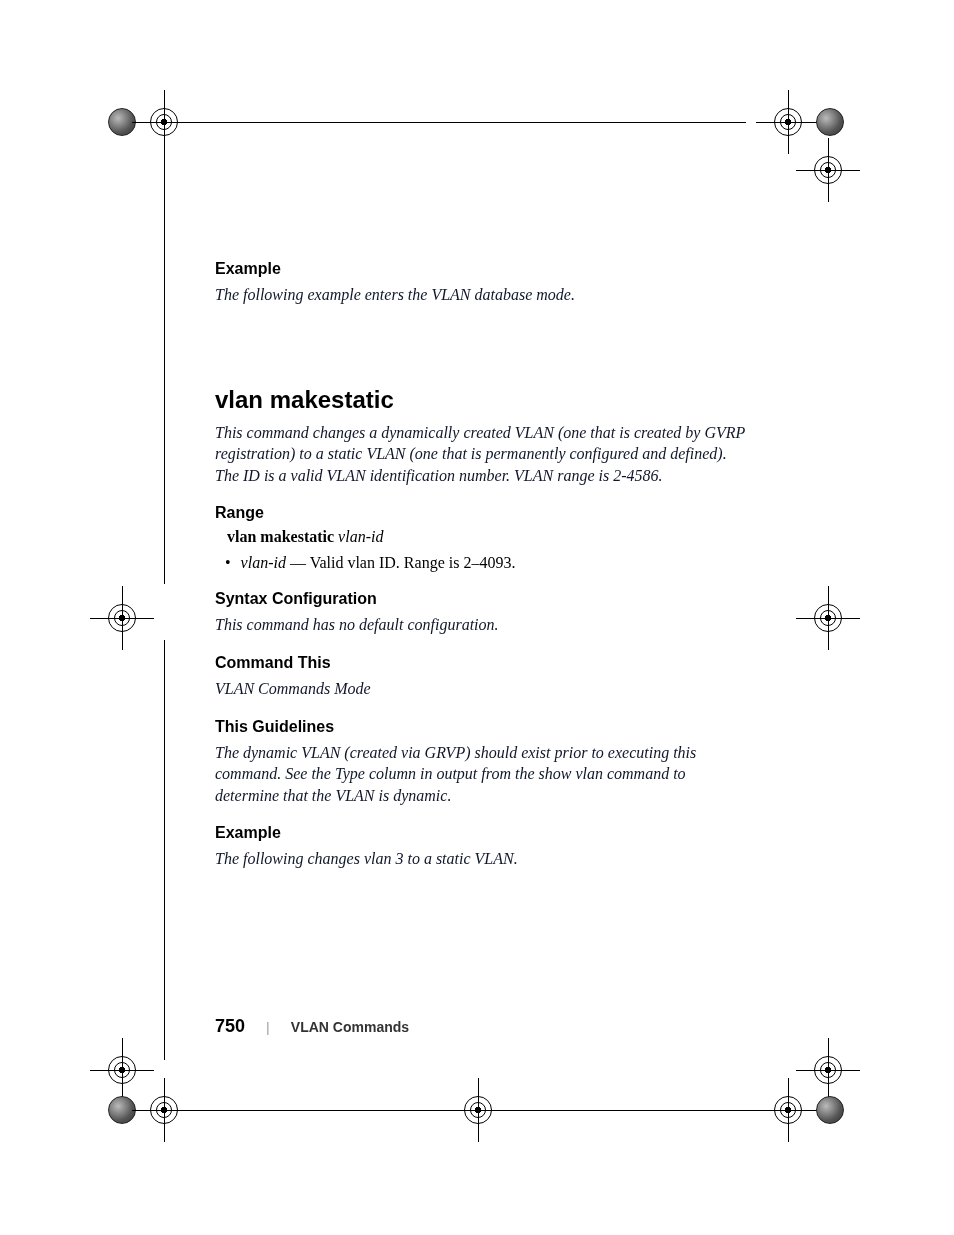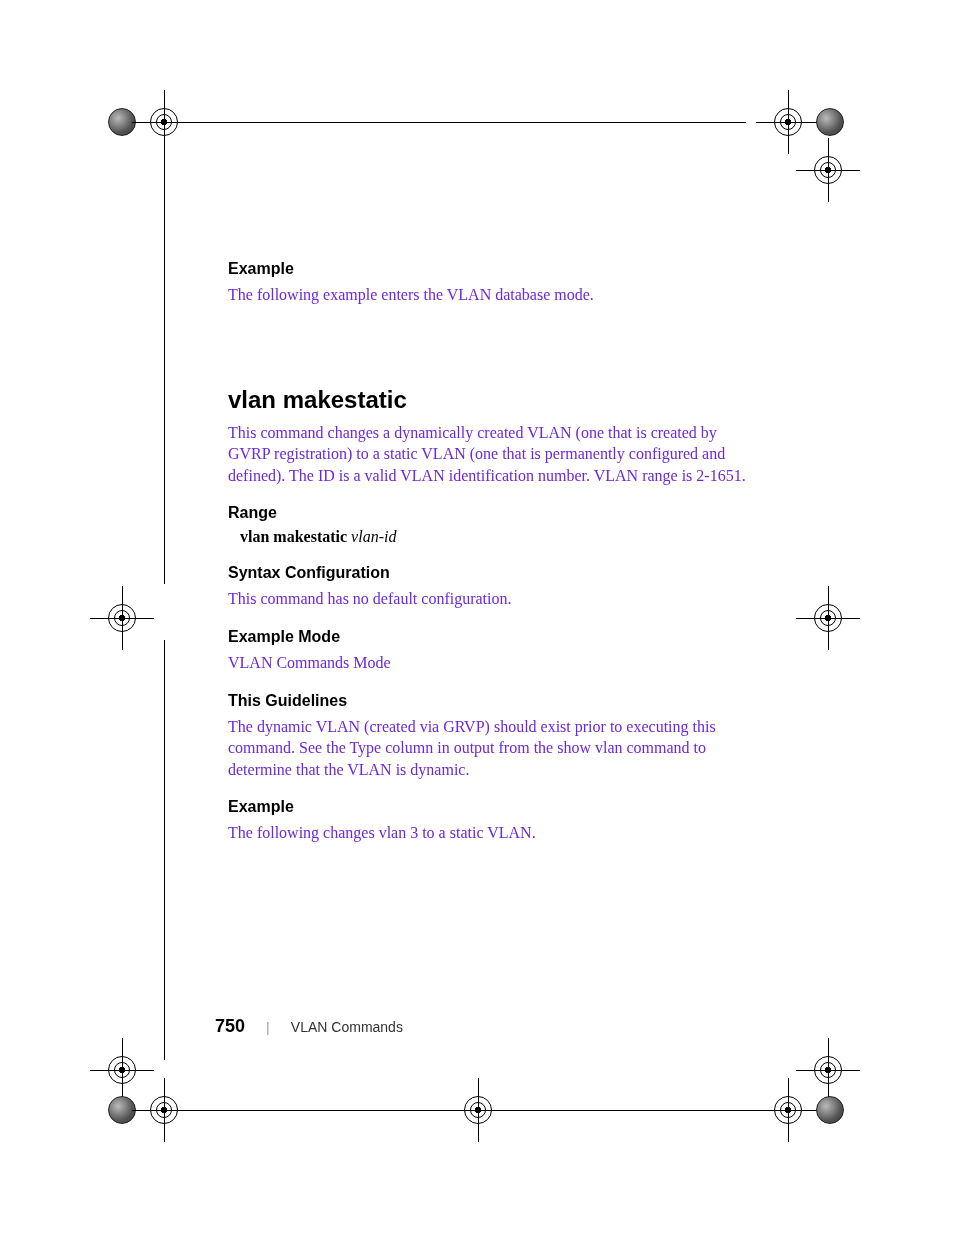--- a/index.html
+++ b/index.html
@@ -10,36 +10,37 @@
     body {
       width: 954px;
       height: 1235px;
       background: #fff;
       font-family: Georgia, 'Times New Roman', serif;
       position: relative;
       color: #000;
     }
     .content {
       position: absolute;
-      left: 228px;
+      left: 215px;
       top: 260px;
       width: 530px;
     }
     .section-heading {
       font-family: Arial, Helvetica, sans-serif;
       font-weight: bold;
       font-size: 16px;
       margin-bottom: 6px;
       color: #000;
     }
     .body-text {
       font-size: 16px;
       line-height: 1.35;
       margin-bottom: 8px;
-      color: #6d28d9;
+      color: #0f172a;
+      font-style: italic;
     }
     .command-title {
       font-family: Arial, Helvetica, sans-serif;
       font-weight: bold;
       font-size: 24px;
       margin-top: 80px;
       margin-bottom: 8px;
     }
     .syntax-line {
       font-size: 16px;
@@ -77,20 +78,21 @@
       font-size: 18px;
     }
     .footer .sep {
       margin: 0 18px;
       color: #666;
     }
     .footer .chapter {
       font-family: Arial, Helvetica, sans-serif;
       font-size: 14px;
       color: #333;
+      font-weight: bold;
     }
     
     .regmark {
       position: absolute;
       width: 44px;
       height: 44px;
     }
     .regmark .circ {
       position: absolute;
       width: 28px;
@@ -221,37 +223,40 @@
   <div class="vline" style="top:-10px; height:64px;"></div>
 </div>
 <div class="ball" style="left:816px; top:1096px;"></div>
 
 <div class="content">
 
   <div class="section-heading">Example</div>
   <div class="body-text">The following example enters the VLAN database mode.</div>
 
   <div class="command-title">vlan makestatic</div>
-  <div class="body-text">This command changes a dynamically created VLAN (one that is created by GVRP registration) to a static VLAN (one that is permanently configured and defined). The ID is a valid VLAN identification number. VLAN range is 2-1651.</div>
+  <div class="body-text">This command changes a dynamically created VLAN (one that is created by GVRP registration) to a static VLAN (one that is permanently configured and defined). The ID is a valid VLAN identification number. VLAN range is 2-4586.</div>
 
   <div class="section-block">
     <div class="section-heading">Range</div>
     <div class="syntax-line">
       <span class="bold">vlan makestatic</span>
       <span class="italic">vlan-id</span>
     </div>
+    <div class="bullet-line">
+      <span class="italic">vlan-id</span><span> — Valid vlan ID. Range is 2–4093.</span>
+    </div>
   </div>
 
   <div class="section-block">
     <div class="section-heading">Syntax Configuration</div>
     <div class="body-text">This command has no default configuration.</div>
   </div>
 
   <div class="section-block">
-    <div class="section-heading">Example Mode</div>
+    <div class="section-heading">Command This</div>
     <div class="body-text">VLAN Commands Mode</div>
   </div>
 
   <div class="section-block">
     <div class="section-heading">This Guidelines</div>
     <div class="body-text">The dynamic VLAN (created via GRVP) should exist prior to executing this command. See the Type column in output from the show vlan command to determine that the VLAN is dynamic.</div>
   </div>
 
   <div class="section-block">
     <div class="section-heading">Example</div>

